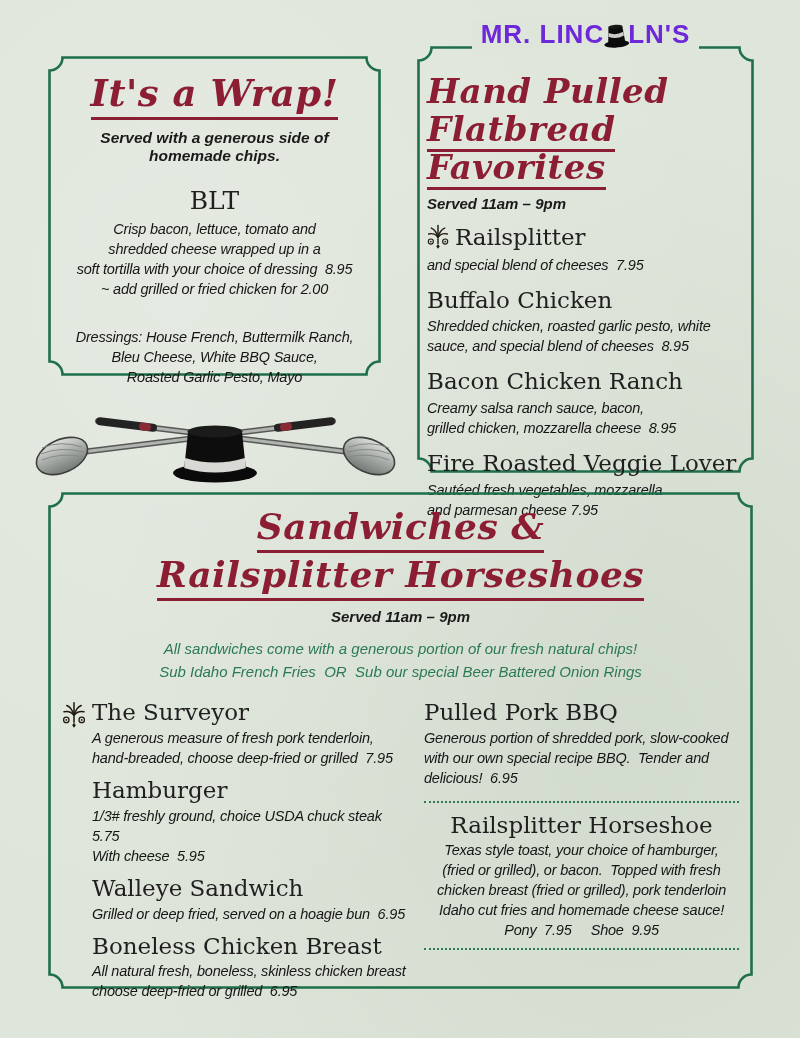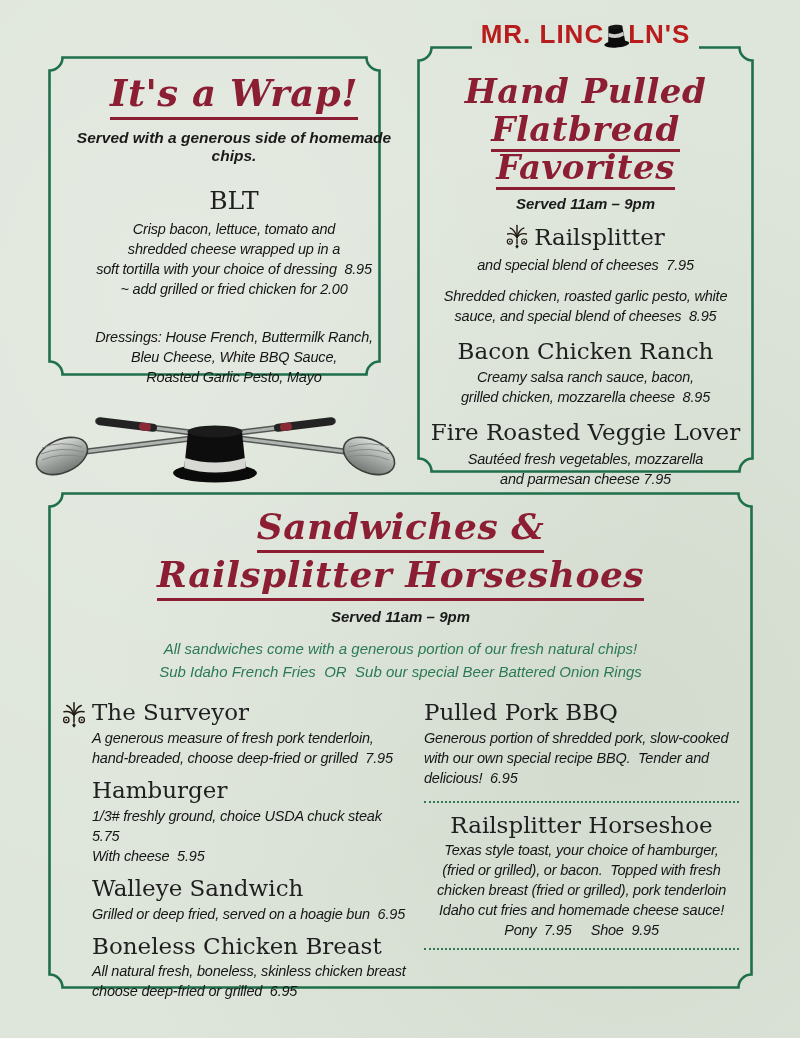--- a/index.html
+++ b/index.html
@@ -18,41 +18,41 @@
   .big-title{font-weight:bold;letter-spacing:0.5px;}
   .u{border-bottom:3px solid #8c1e34;padding-bottom:2px;}
   .ital{font-style:italic;}
   .b{font-weight:bold;}
   .pre{white-space:pre-wrap;}
   .desc{font-size:14.5px;font-style:italic;line-height:1.38;letter-spacing:-0.2px;color:#161616;}
   .item-name{font-family:"DejaVu Serif","Liberation Serif",serif;font-size:23px;line-height:1.25;color:#1f1f1f;}
   .note-green{color:#2b7a55;}
   .dotted{border:none;border-top:2px dotted #2f7a55;height:0;margin:0;}
   
-  #wrap-box{left:48px;top:56px;width:372px;height:320px;}
+  #wrap-box{left:48px;top:56px;width:333px;height:320px;}
   .wrap-content{padding:16px 16px 0;text-align:center;}
   .wrap-title{font-size:37px;line-height:1.15;}
   .wrap-sub{margin-top:14px;font-size:15.5px;}
   .wrap-item{margin-top:20px;}
   .wrap-item .item-name{font-size:25px;margin-bottom:3px;}
   .dressings{margin-top:28px;}
   
   .decoration{position:absolute;left:28px;top:396px;width:375px;height:92px;}
   
   #flatbread-box{left:417px;top:46px;width:337px;height:427px;}
-  .fb-content{padding:26px 10px 14px;text-align:center;}
+  .fb-content{padding:26px 10px 14px;}
   .fb-title{font-size:34px;line-height:1.12;}
   .fb-title .u{padding-bottom:0;}
   .fb-served{margin-top:9px;font-size:15px;}
   .fb-item{margin-top:11px;}
   .fb-item .item-name{margin-bottom:2px;}
   .orn{vertical-align:middle;margin-right:6px;position:relative;top:-3px;}
   
   .brand{position:absolute;left:417px;top:19px;width:337px;text-align:center;z-index:3;}
-  .brand-inner{background:#dee5da;padding:0 9px;font-size:26px;font-weight:bold;letter-spacing:1px;color:#b91c1c;}
+  .brand-inner{background:#dee5da;padding:0 9px;font-size:26px;font-weight:bold;letter-spacing:1px;color:#6d28d9;}
   .logo-hat{vertical-align:-5px;margin:0 -1px;transform:rotate(-5deg);}
   
   #sandwich-box{left:48px;top:492px;width:705px;height:497px;}
   .sw-content{padding:13px 14px 0;}
   .sw-title{text-align:center;font-size:36px;line-height:1.2;}
   .sw-title .part{display:inline-block;margin:0 7px;}
   .sw-served{text-align:center;margin-top:7px;font-size:15px;}
   .sw-notes{text-align:center;margin-top:13px;font-size:15px;line-height:1.5;font-style:italic;}
   .cols{display:flex;margin-top:15px;gap:10px;}
   .col-left{flex:0 0 322px;padding-left:30px;}
@@ -162,20 +162,21 @@
                 <circle cx="21.5" cy="22" r="3"></circle>
               </g>
               <circle cx="4.5" cy="22" r="1" fill="#221a12"></circle>
               <circle cx="21.5" cy="22" r="1" fill="#221a12"></circle>
               <path d="M13 18 L13 25" stroke="#221a12" stroke-width="1.7"></path>
               <path d="M13 25 l2 2.8 l-2 2.8 l-2 -2.8 Z" fill="#221a12"></path>
             </svg><span>Railsplitter</span></div>
         <div class="desc pre">and special blend of cheeses  7.95</div>
       </div>
       <div class="fb-item">
+        <div class="item-name">Buffalo Chicken</div>
         <div class="desc pre">Shredded chicken, roasted garlic pesto, white</div>
         <div class="desc pre">sauce, and special blend of cheeses  8.95</div>
       </div>
       <div class="fb-item">
         <div class="item-name">Bacon Chicken Ranch</div>
         <div class="desc pre">Creamy salsa ranch sauce, bacon,</div>
         <div class="desc pre">grilled chicken, mozzarella cheese  8.95</div>
       </div>
       <div class="fb-item">
         <div class="item-name">Fire Roasted Veggie Lover</div>

